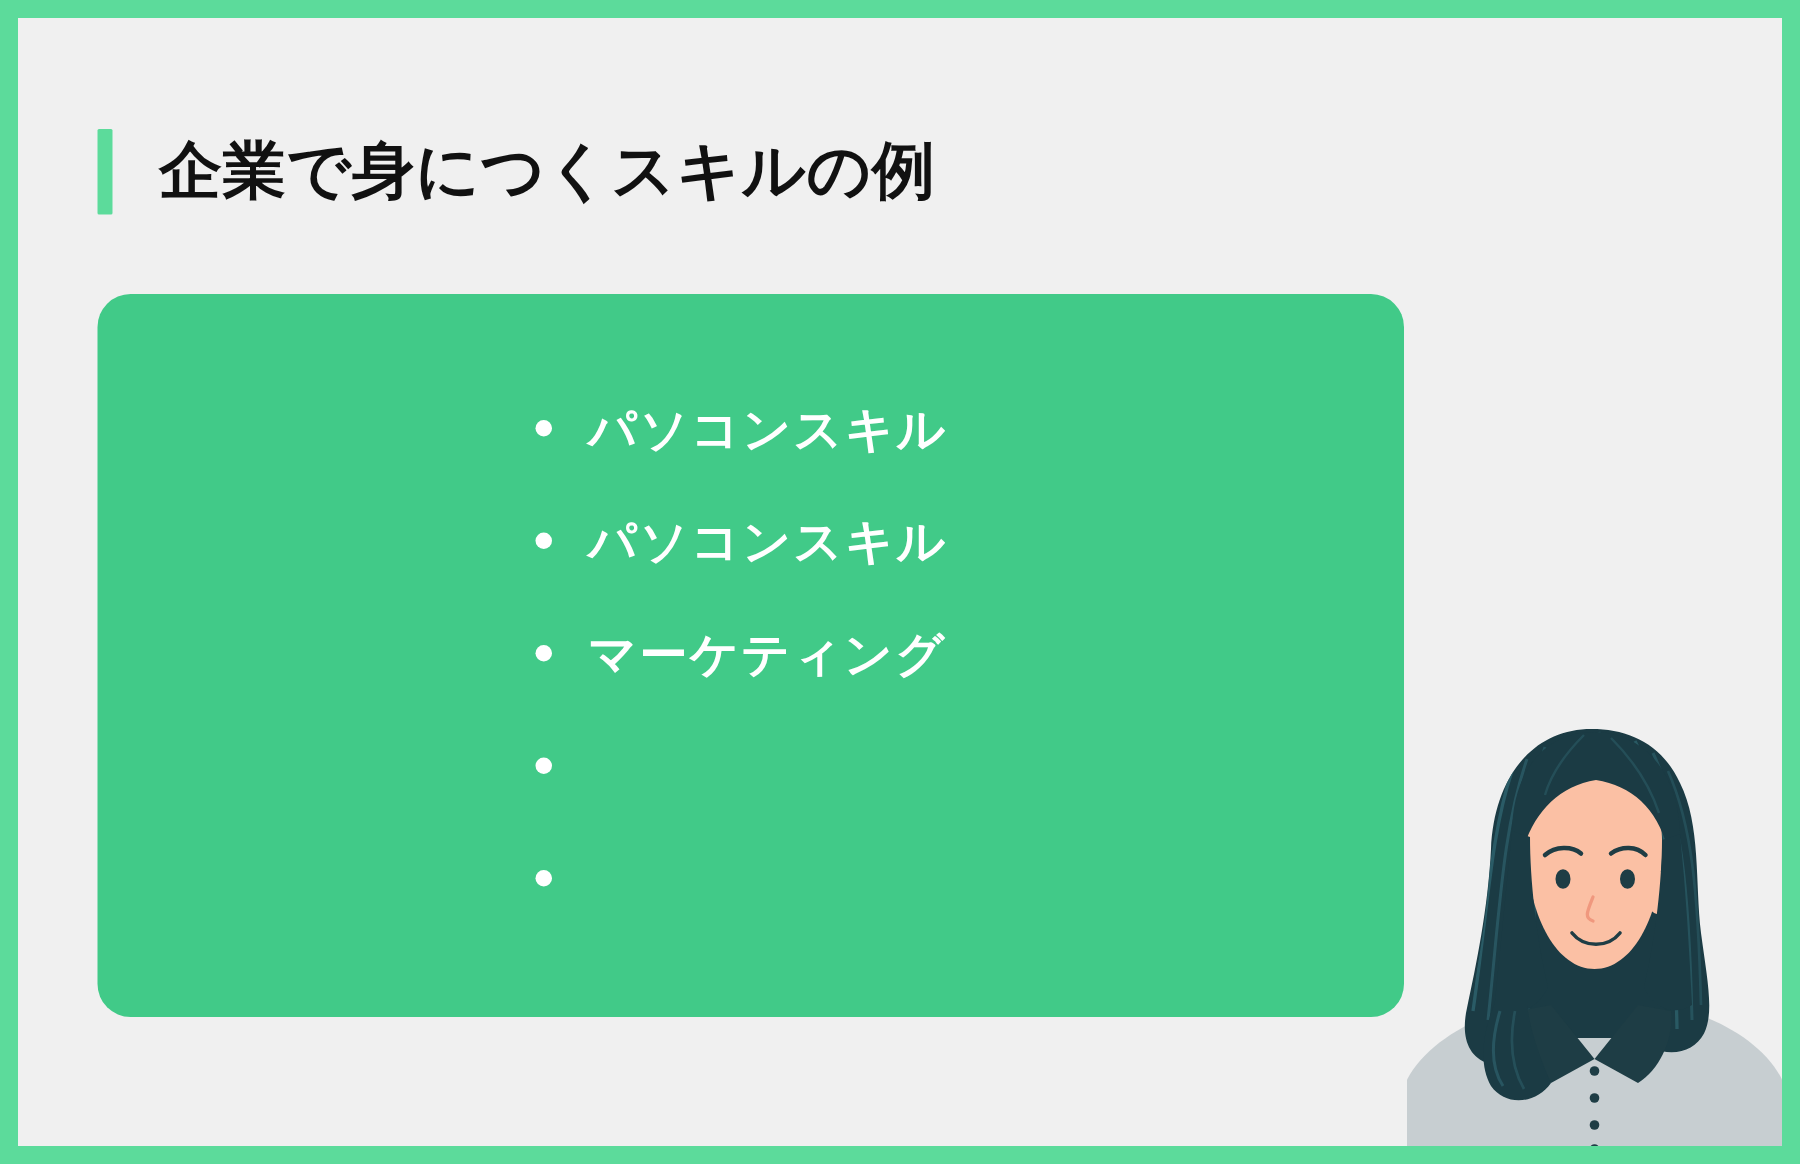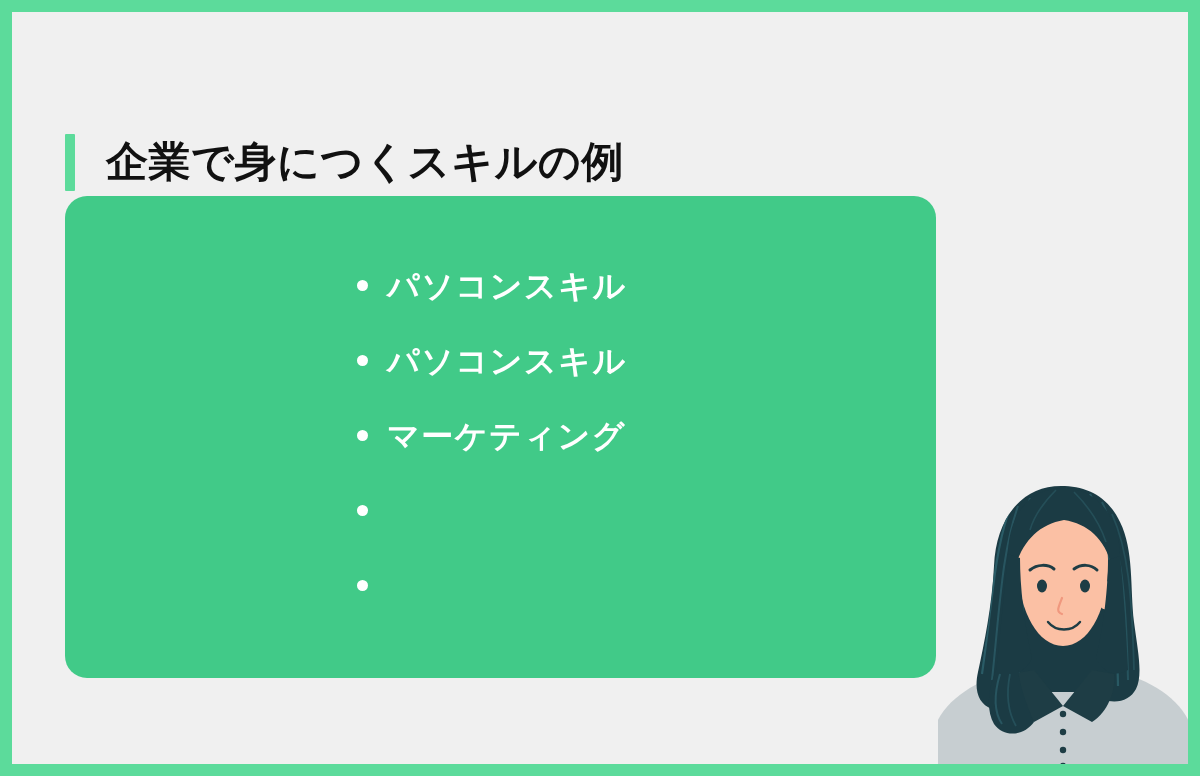--- a/index.html
+++ b/index.html
@@ -20,21 +20,21 @@
     left:12px; top:12px;
     width:1176px; height:752px;
     background:#f0f0f0;
     overflow:hidden;
   }
   
   .title-row {
     position:absolute;
     left:53px; top:73px;
     height:58px;
-    display:flex; align-items:center;margin-top:48px;
+    display:flex; align-items:center;
   }
   .accent-bar {
     width:10px; height:57px;
     background:#5cdb9b;
     border-radius:1px;
     flex:0 0 auto;
   }
   .title-text {
     margin-left:31px;
     font-size:42px;
@@ -62,21 +62,21 @@
     align-items:center;
     height:75px;
   }
   .bullet-dot {
     width:11px; height:11px;
     border-radius:50%;
     background:#ffffff;
     flex:0 0 auto;
   }
   .bullet-label {
-    margin-left:19px;
+    margin-left:24px;
     font-size:32px;
     font-weight:700;
     color:#ffffff;
     letter-spacing:1.5px;
     white-space:nowrap;
     line-height:1;
   }
   
   .illustration {
     position:absolute;

